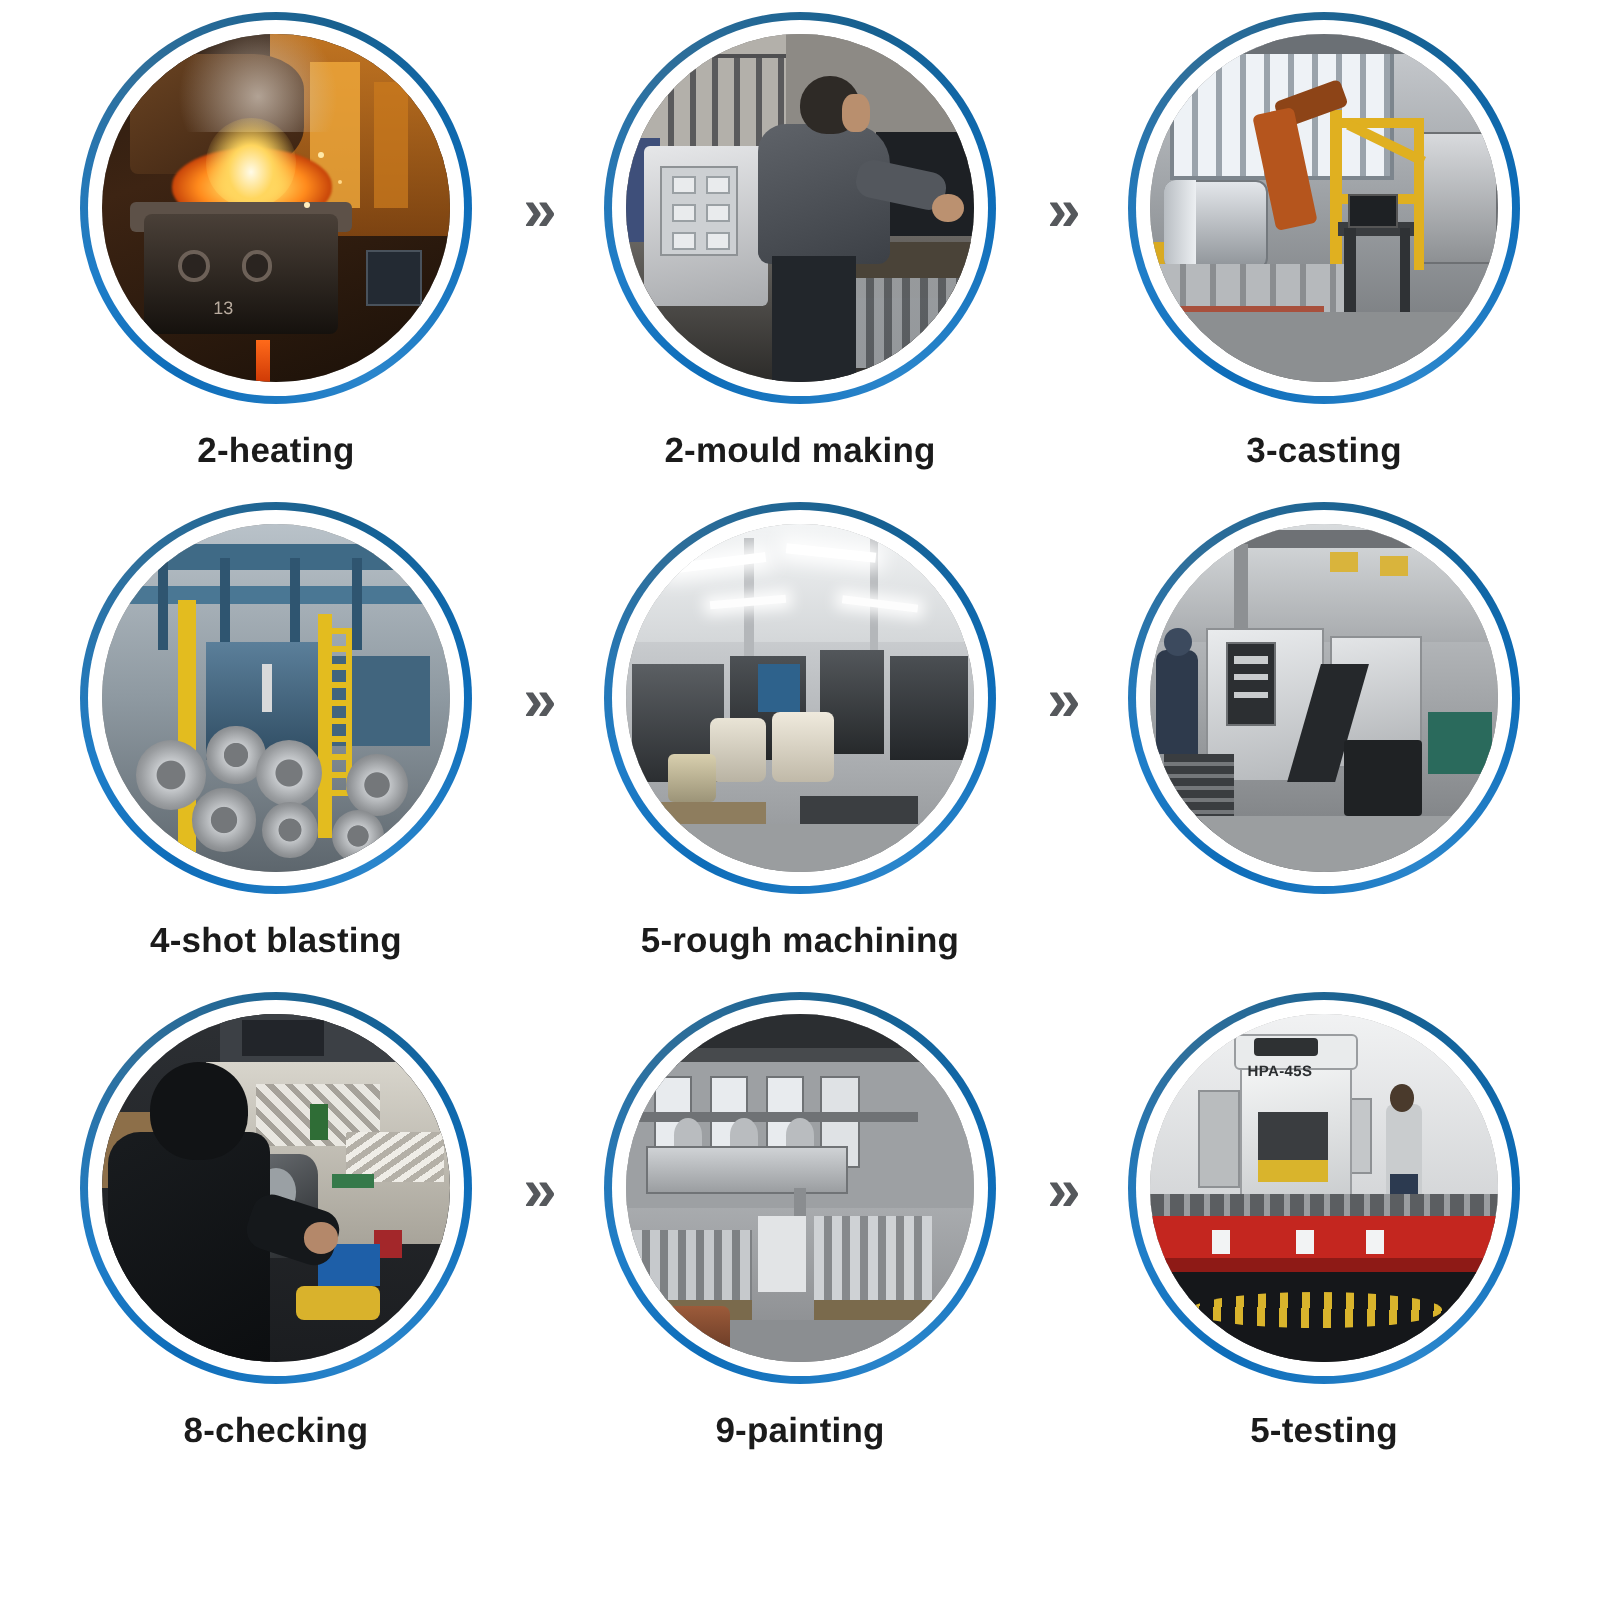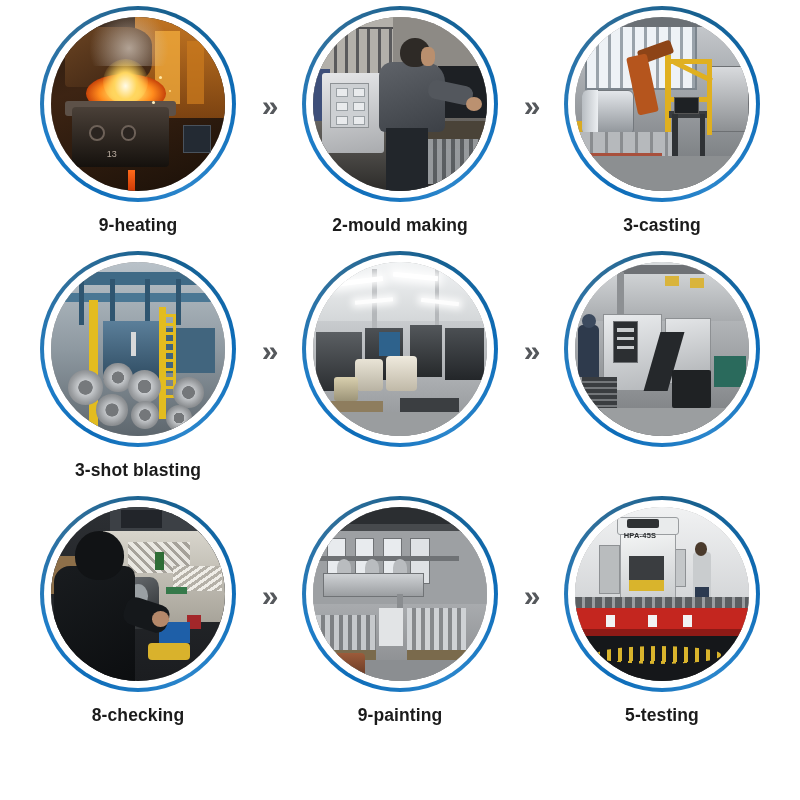--- a/index.html
+++ b/index.html
@@ -359,21 +359,21 @@
                 <div class="knob2"></div>
               <span class="num">13</span>
               <div class="rod"></div>
                 <div class="box"></div>
               <div class="spark1"></div>
                 <div class="spark2"></div>
                 <div class="spark3"></div>
             </div>
           </div>
         </div>
-        <div class="label">9-heating</div>
+        <div class="label">2-heating</div>
       </div>
 
       <div class="arrow-cell">
         <span class="chevrons">»</span>
       </div>
 
       <div class="cell">
         <div class="circle-wrap">
           <div class="ring">
               <div class="ring-inner"></div>
@@ -470,21 +470,21 @@
               <div class="w1"></div>
                 <div class="w2"></div>
                 <div class="w3"></div>
               <div class="w4"></div>
                 <div class="w5"></div>
                 <div class="w6"></div>
                 <div class="w7"></div>
             </div>
           </div>
         </div>
-        <div class="label">3-shot blasting</div>
+        <div class="label">4-shot blasting</div>
       </div>
 
       <div class="arrow-cell">
         <span class="chevrons">»</span>
       </div>
 
       <div class="cell">
         <div class="circle-wrap">
           <div class="ring">
               <div class="ring-inner"></div>
@@ -505,20 +505,21 @@
               <div class="blu"></div>
               <div class="bag1"></div>
                 <div class="bag2"></div>
                 <div class="bag3"></div>
               <div class="pal1"></div>
                 <div class="pal2"></div>
               <div class="floor"></div>
             </div>
           </div>
         </div>
+        <div class="label">5-rough machining</div>
       </div>
 
       <div class="arrow-cell">
         <span class="chevrons">»</span>
       </div>
 
       <div class="cell">
         <div class="circle-wrap">
           <div class="ring">
               <div class="ring-inner"></div>

